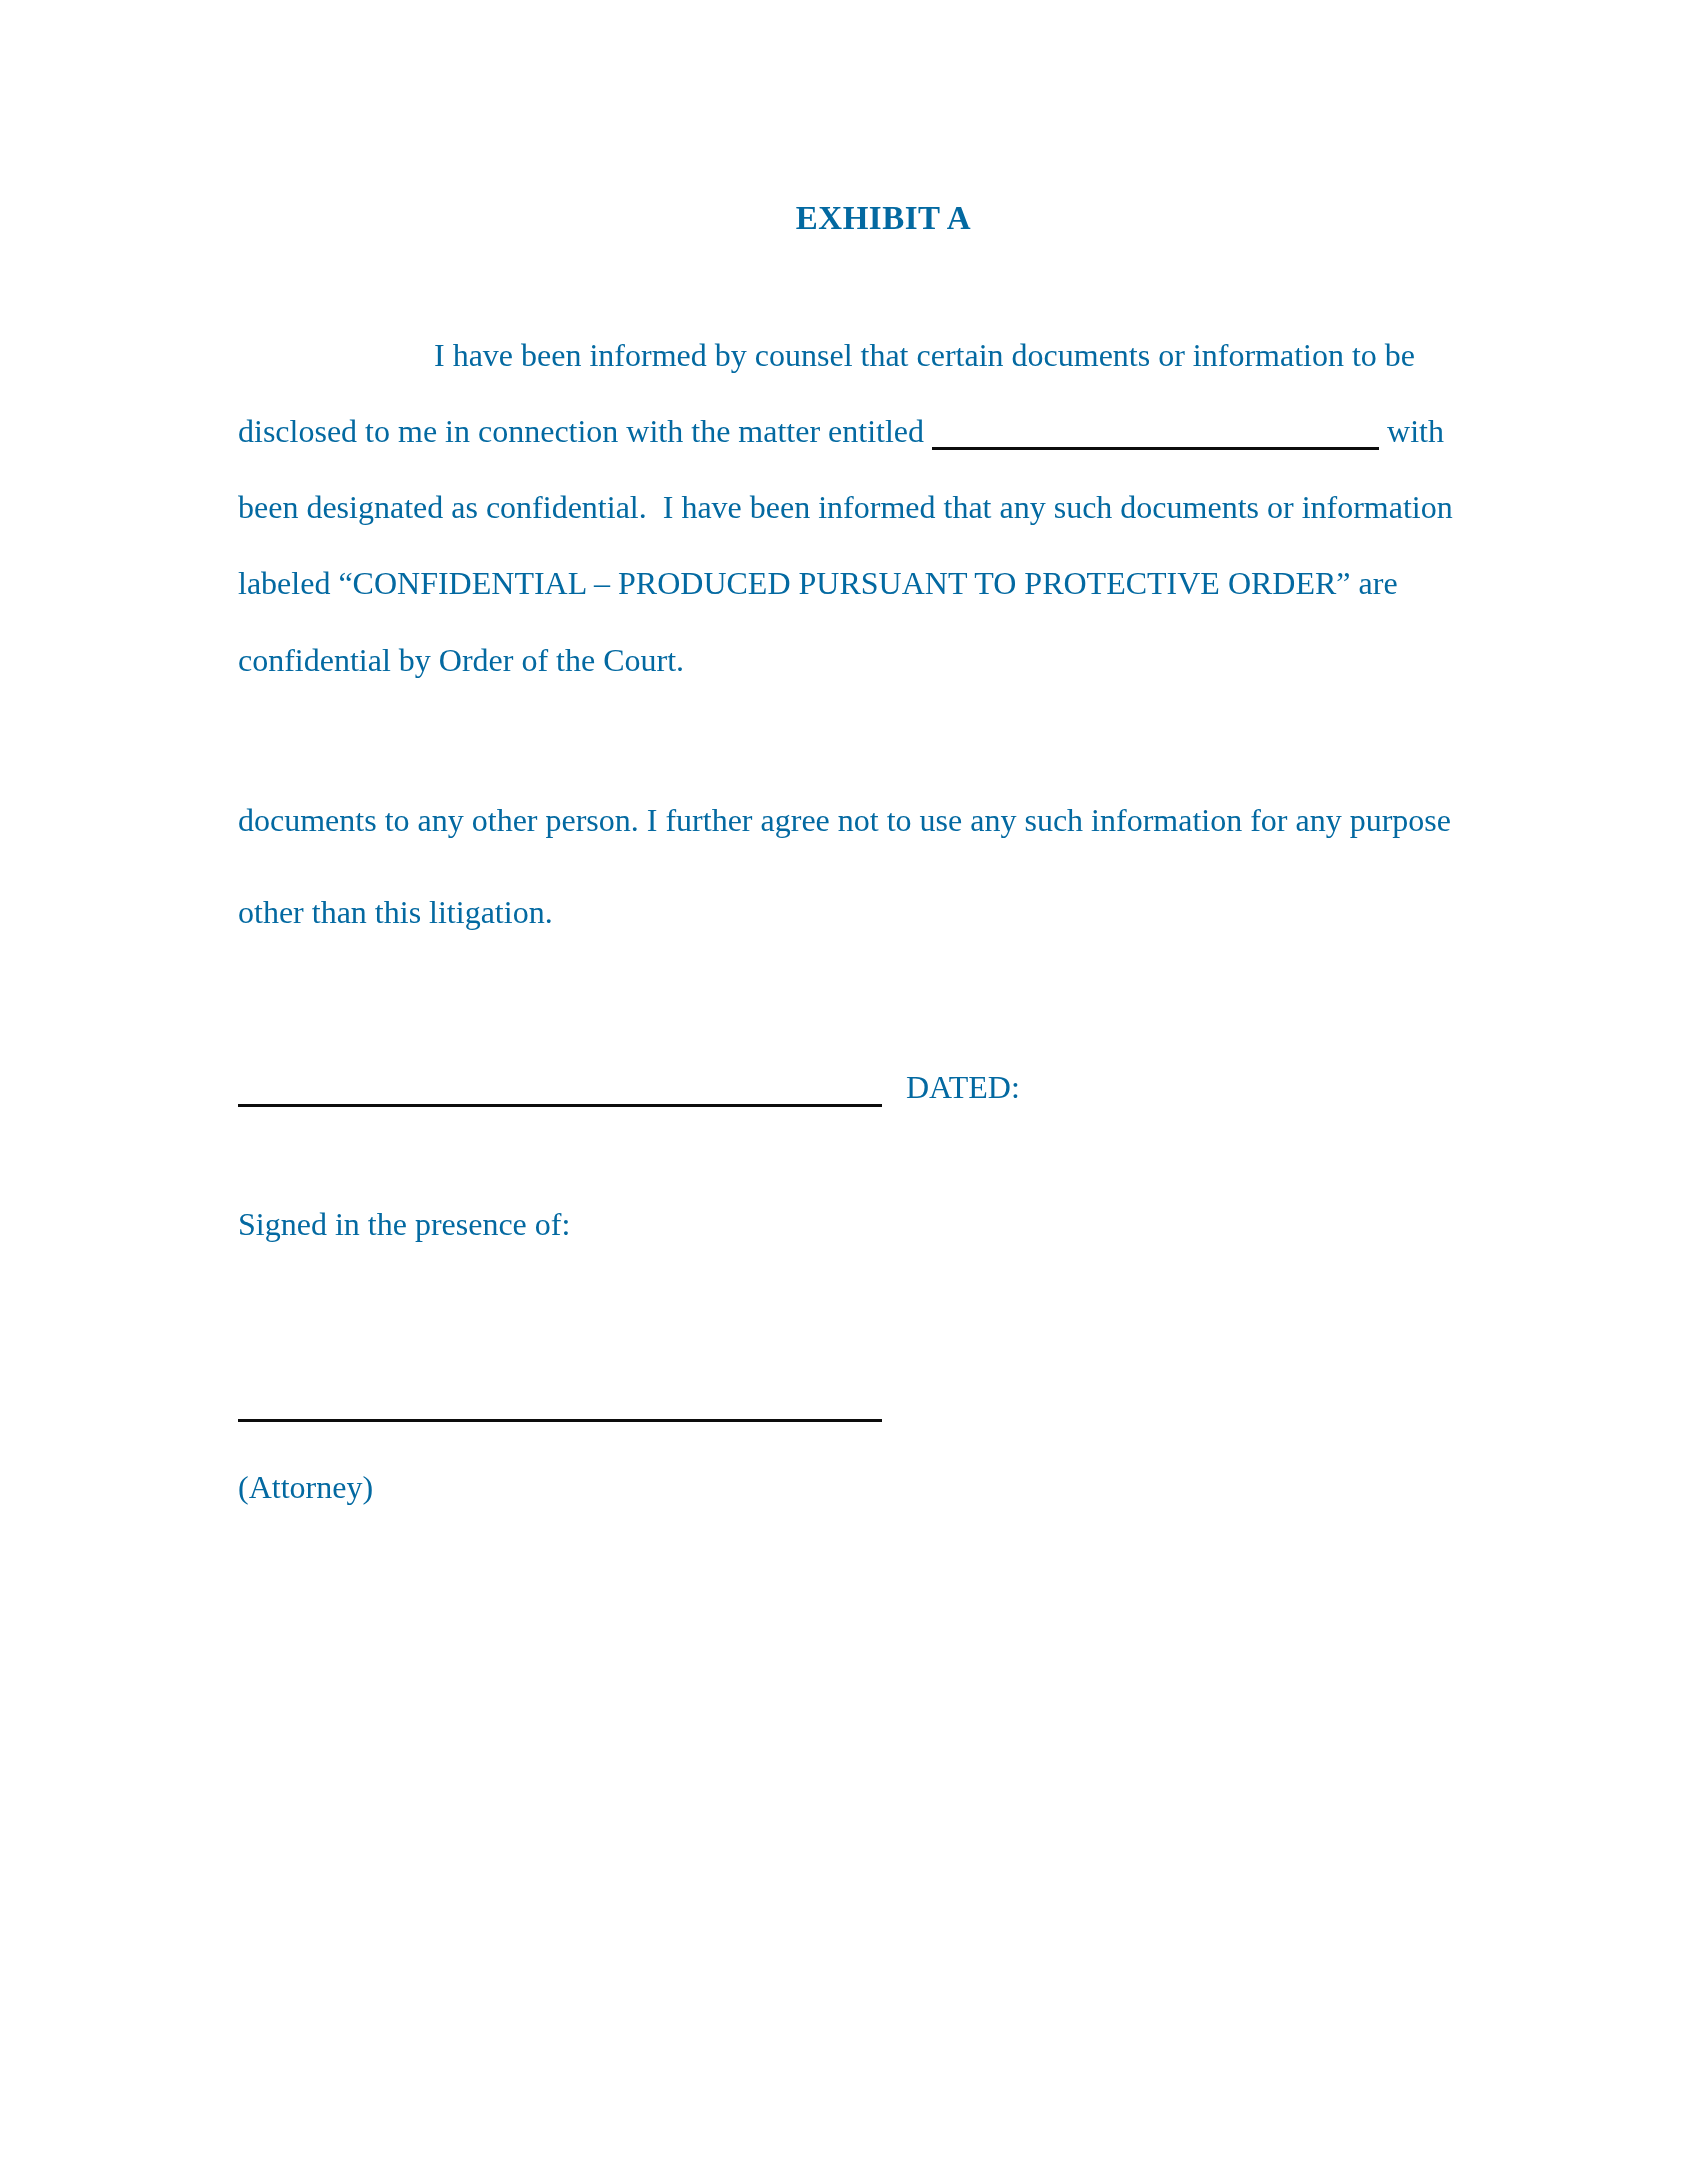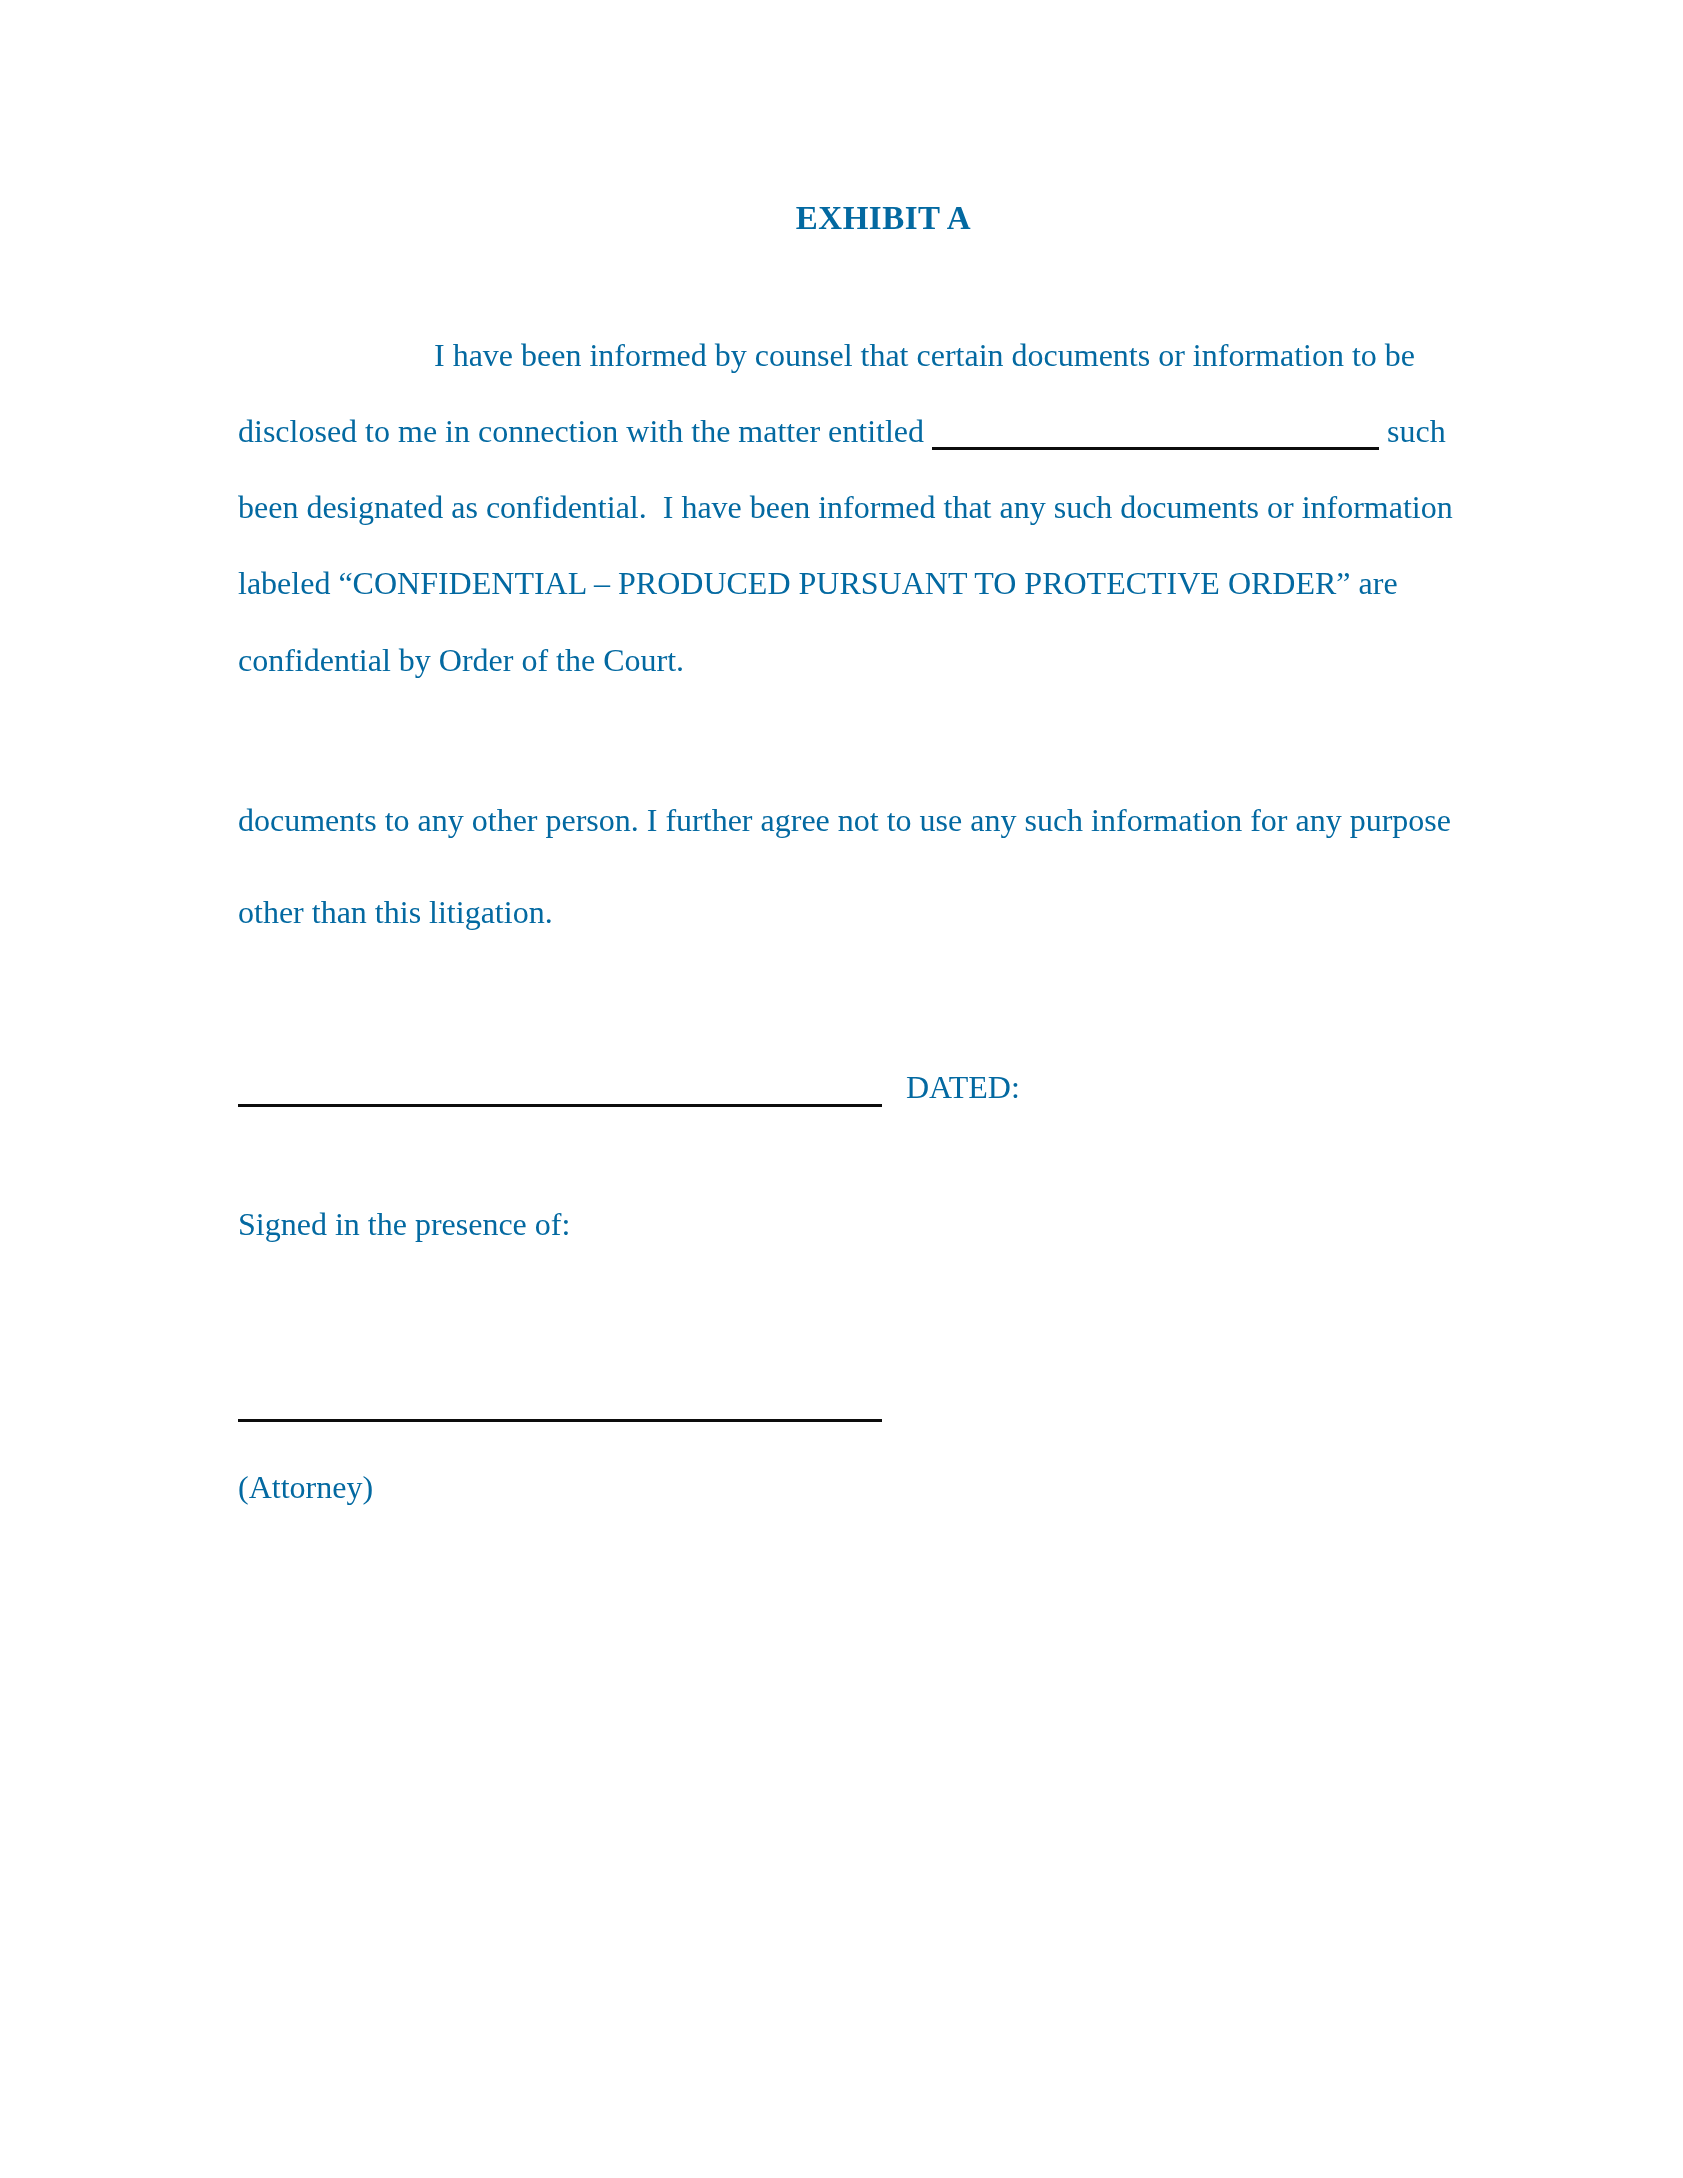--- a/index.html
+++ b/index.html
@@ -64,21 +64,21 @@
 </style>
 </head>
 <body>
 
 <div class="document-page">
 
   <div class="doc-title" style="top:198px">EXHIBIT A</div>
 
   <div class="line indent" style="top:335px">I have been informed by counsel that certain documents or information to be</div>
 
-  <div class="line" style="top:411px"><span>disclosed to me in connection with the matter entitled </span><span class="blank-underline"></span><span> such</span></div>
+  <div class="line" style="top:411px"><span>disclosed to me in connection with the matter entitled </span><span class="blank-underline"></span><span> with</span></div>
 
   <div class="line" style="top:487px">been designated as confidential.  I have been informed that any such documents or information</div>
 
   <div class="line" style="top:563px">labeled “CONFIDENTIAL – PRODUCED PURSUANT TO PROTECTIVE ORDER” are</div>
 
   <div class="line" style="top:640px">confidential by Order of the Court.</div>
 
 
   <div class="line" style="top:800px">documents to any other person. I further agree not to use any such information for any purpose</div>
 

